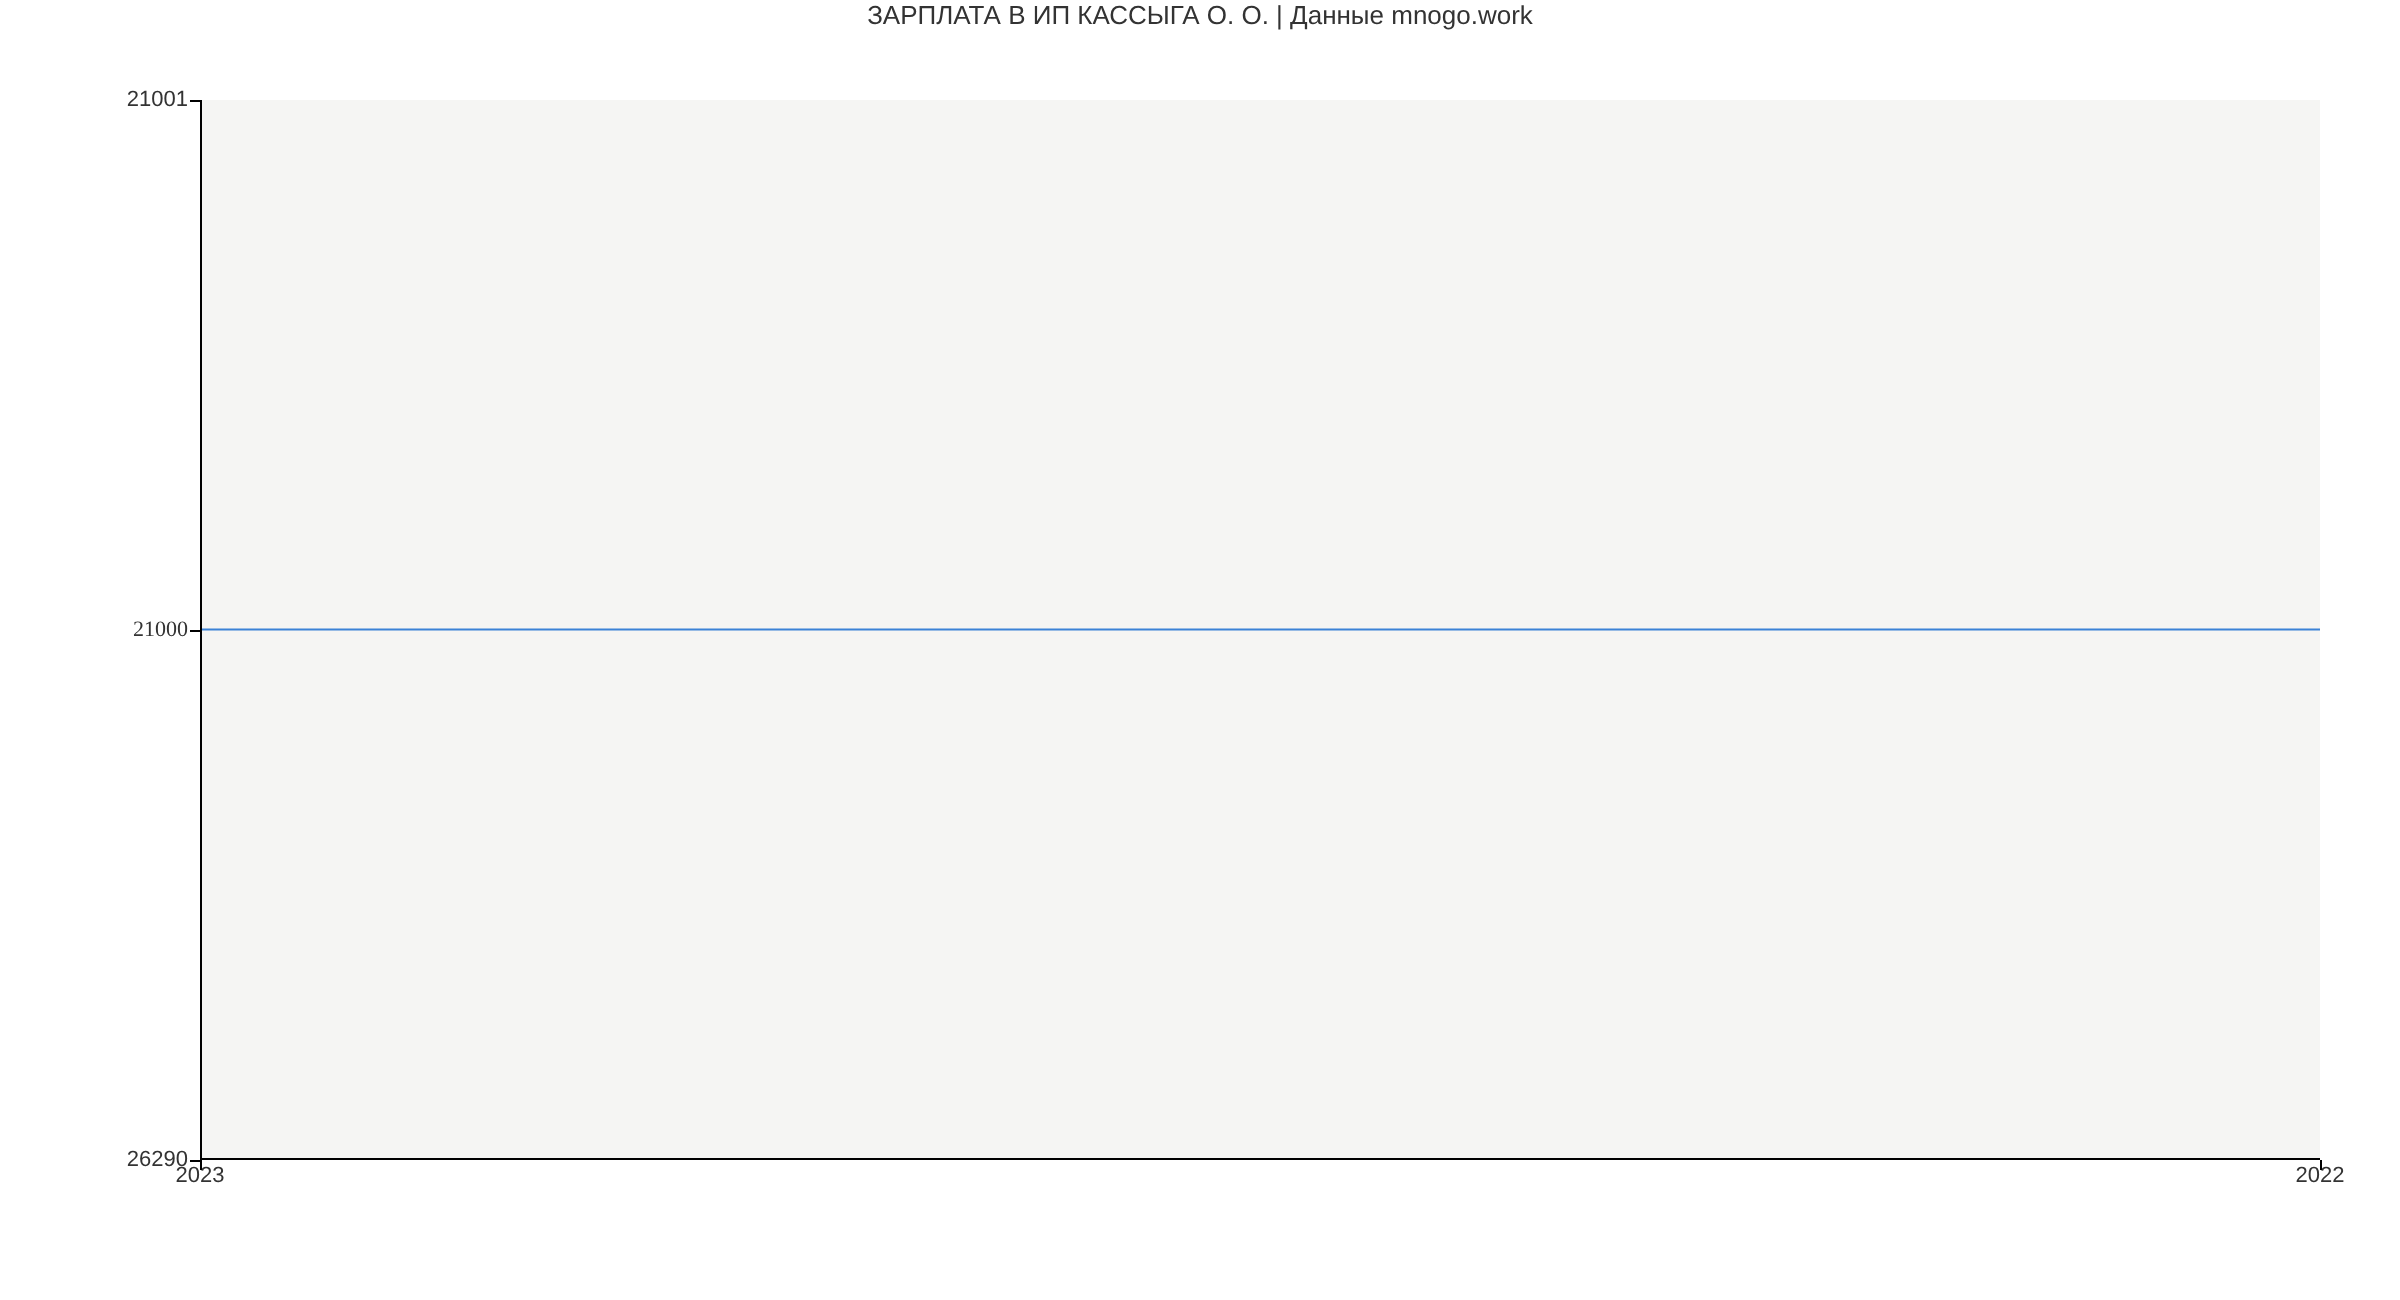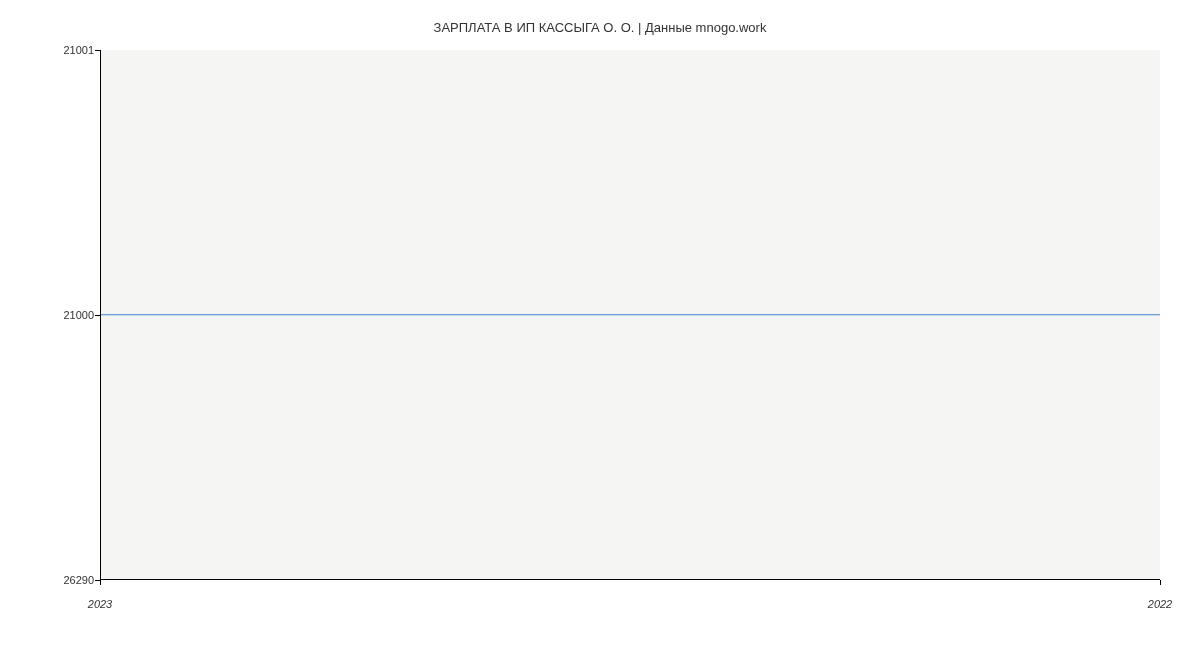--- a/index.html
+++ b/index.html
@@ -7,21 +7,21 @@
       font-family: Arial, sans-serif;
       background: #fff;
       width: 1200px;
       height: 650px;
       position: relative;
     }
     .chart-title {
       text-align: center;
       font-size: 13px;
       color: #333;
-      padding-top: 20px;
+      padding-top: 0;
       padding-bottom: 6px;
     }
     .chart-container {
       position: absolute;
       top: 32px;
       left: 40px;
       right: 40px;
       bottom: 40px;
     }
     .plot-area {
@@ -47,25 +47,24 @@
     .y-tick-mark {
       position: absolute;
       left: 60px;
       width: 5px;
       height: 1px;
       background: #000;
       transform: translateX(-5px);
     }
     .x-tick {
       position: absolute;
-      bottom: 0;
+      bottom: 16px;
       font-size: 11px;
       color: #333;
       transform: translateX(-50%);
-      font-style: italic;
     }
     .x-tick-mark {
       position: absolute;
       bottom: 30px;
       width: 1px;
       height: 5px;
       background: #000;
       transform: translateY(5px);
     }
     .data-line {
@@ -85,21 +84,21 @@
 
 <div class="chart-container">
 
   <div class="plot-area">
     <div class="data-line" style="top:50%; transform:translateY(-50%);"></div>
   </div>
 
   <div class="y-label-wrapper">
     <span class="y-tick" style="top:0%;">21001</span>
     <span class="y-tick-mark" style="top:0%;"></span>
-    <span class="y-tick" style="top:50%;">21000</span>
+    <span class="y-tick" style="top:50%;font-family:Liberation Serif, serif;">21000</span>
     <span class="y-tick-mark" style="top:50%;"></span>
     <span class="y-tick" style="top:100%;">26290</span>
     <span class="y-tick-mark" style="top:100%;"></span>
   </div>
 
   <div class="x-label-wrapper">
     <span class="x-tick" style="left:0%;">2023</span>
     <span class="x-tick-mark" style="left:0%;"></span>
     <span class="x-tick" style="left:100%;">2022</span>
     <span class="x-tick-mark" style="left:100%;"></span>

